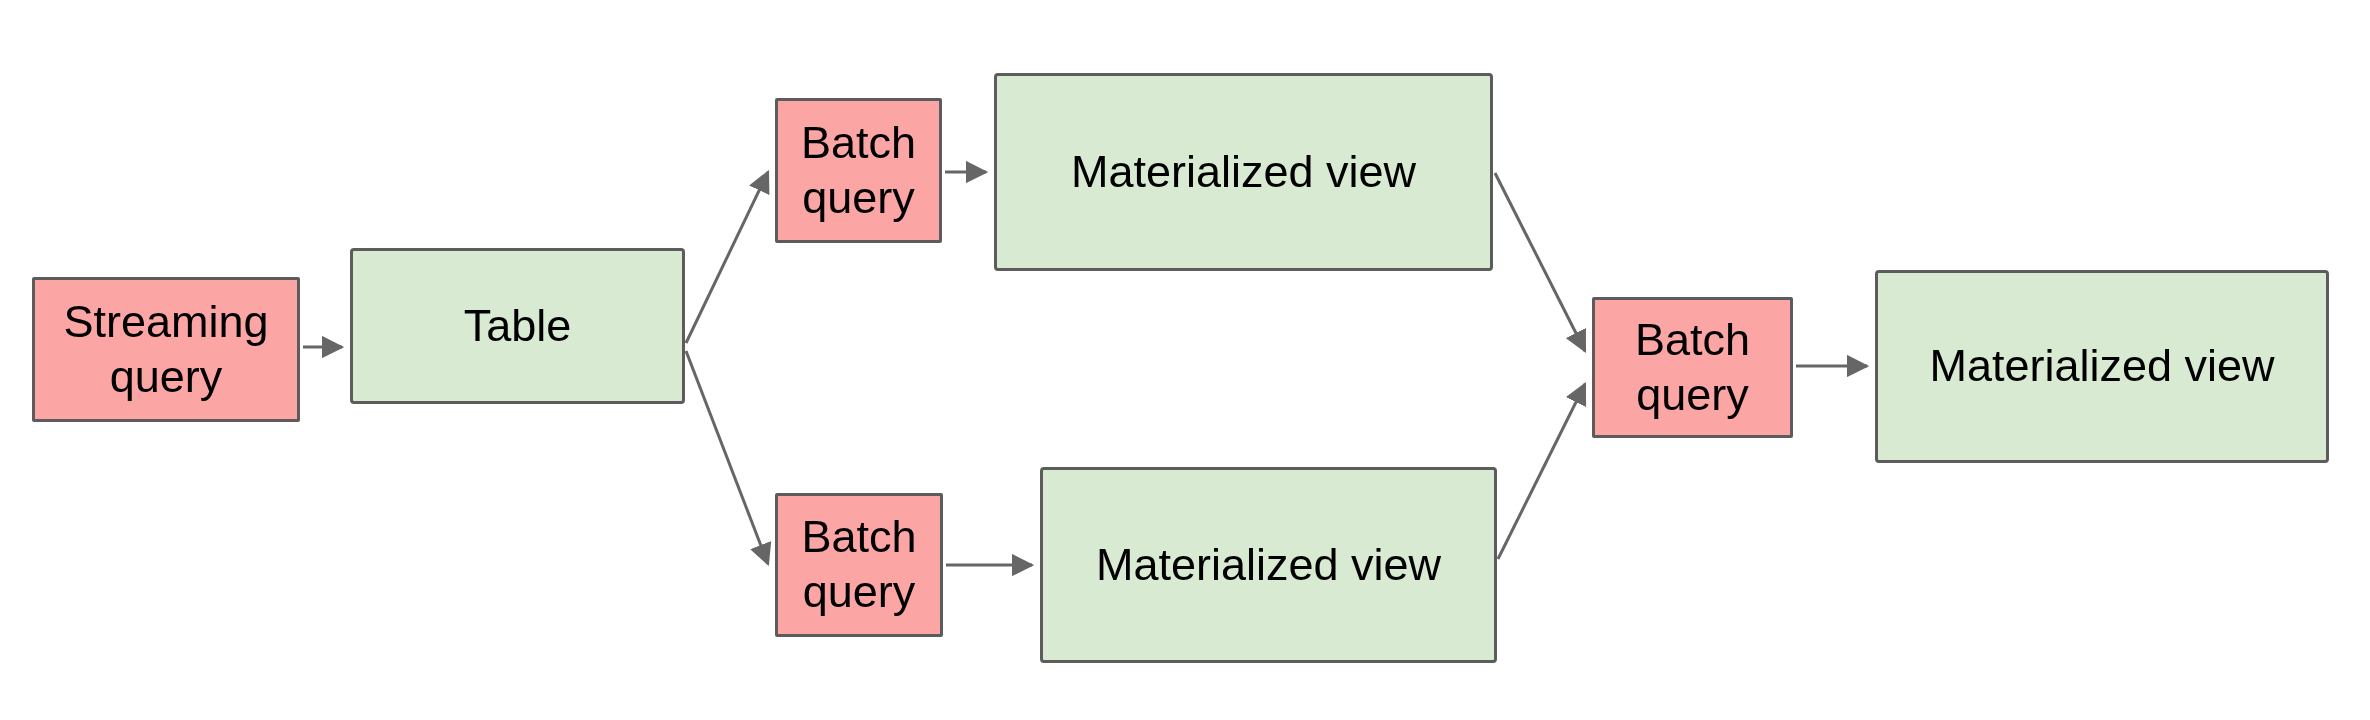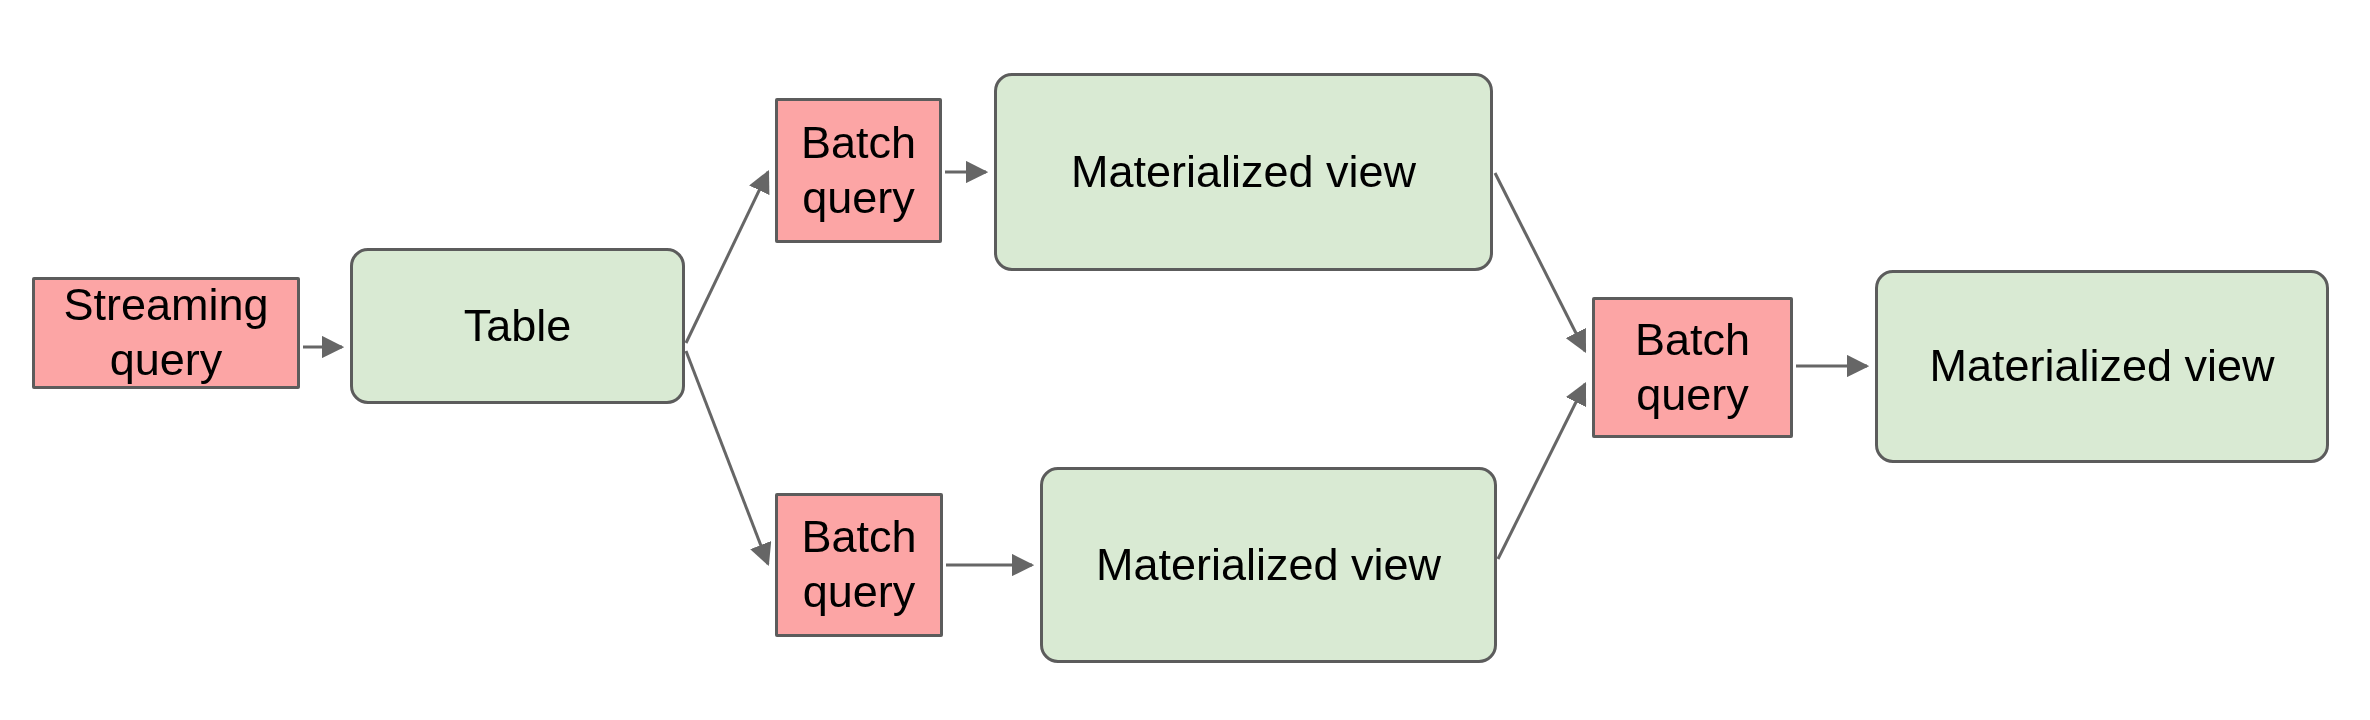--- a/index.html
+++ b/index.html
@@ -24,24 +24,24 @@
     justify-content: center;
     text-align: center;
     font-size: 45px;
     line-height: 1.22;
     color: #000000;
     border: 3px solid #5c5c5c;
     padding: 0 4px;
   }
   .node .lbl { display: block; }
   .fill-yellow { background: #fca5a5; border-radius: 2px; }
-  .fill-green  { background: #d9ead3; border-radius: 18px; }
+  .fill-green  { background: #d9ead3; border-radius: 4px; }
 
   
-  #n-streaming    { left:   32px; top: 277px; width: 268px; height: 112px; }
+  #n-streaming    { left:   32px; top: 277px; width: 268px; height: 145px; }
   #n-table        { left:  350px; top: 248px; width: 335px; height: 156px; }
   #n-batch-top    { left:  775px; top:  98px; width: 167px; height: 145px; }
   #n-mv-top       { left:  994px; top:  73px; width: 499px; height: 198px; }
   #n-batch-bottom { left:  775px; top: 493px; width: 168px; height: 144px; }
   #n-mv-bottom    { left: 1040px; top: 467px; width: 457px; height: 196px; }
   #n-batch-right  { left: 1592px; top: 297px; width: 201px; height: 141px; }
   #n-mv-right     { left: 1875px; top: 270px; width: 454px; height: 193px; }
 </style>
 </head>
 <body>

